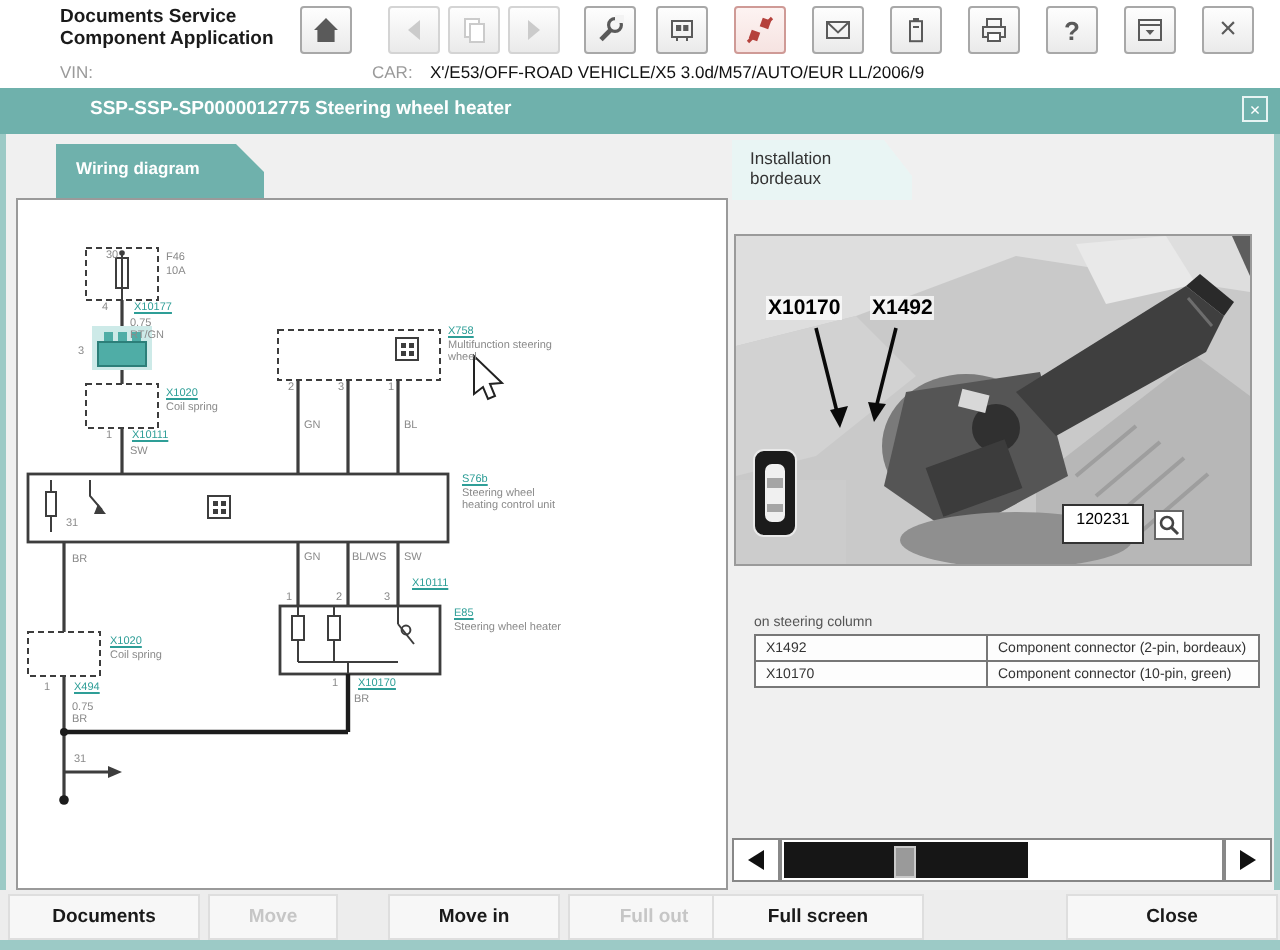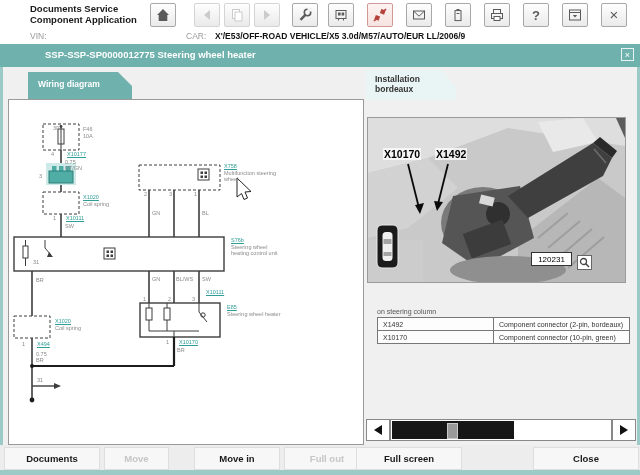--- a/index.html
+++ b/index.html
@@ -17,56 +17,56 @@
     border:1px solid #a8a8a8;border-radius:2px;
     background:linear-gradient(#fefefe,#eaeaea);
     display:flex;align-items:center;justify-content:center;
   }
   .ibox.dis{border-color:#d4d4d4;}
   .ibox.red{border-color:#cf9a96;background:linear-gradient(#fdf3f2,#f6e3e1);}
   .glyph-q{font-size:13px;font-weight:bold;color:#5a5a5a;}
   .glyph-x{font-size:15px;color:#5a5a5a;line-height:10px;}
 
   .vin-row{top:31px;font-size:8.5px;color:#9a9a9a;}
-  .car-val{font-weight:bold;color:#111;}
+  .car-val{font-weight:normal;color:#111;}
 
   
   .doc-bar{left:0;top:44px;width:640px;height:23px;background:#6fb1ac;}
   .doc-title{left:45px;top:49px;font-size:9.5px;font-weight:bold;color:#ffffff;}
   .doc-close{left:621px;top:48px;width:13px;height:13px;border:1px solid #e8f4f3;color:#ffffff;
     font-size:9px;line-height:12px;text-align:center;box-sizing:border-box;}
 
   
   .tab-wiring{
     left:28px;top:72px;width:104px;height:28px;background:#6fb1ac;
     clip-path:polygon(0 0,calc(100% - 14px) 0,100% 50%,100% 100%,0 100%);
     color:#fff;font-size:8.5px;font-weight:bold;padding:7px 0 0 10px;box-sizing:border-box;
   }
   .install-hd{
     left:366px;top:70px;width:90px;height:30px;background:#e9f5f4;
     clip-path:polygon(0 0,calc(100% - 14px) 0,100% 60%,100% 100%,0 100%);
-    color:#333;font-size:8.5px;font-weight:bold;line-height:10px;padding:4px 0 0 9px;box-sizing:border-box;
+    color:#333;font-size:8.5px;font-weight:normal;line-height:10px;padding:4px 0 0 9px;box-sizing:border-box;
   }
 
   .main-bg{left:0;top:67px;width:640px;height:403px;background:#f0f0f0;}
   .edge{background:#9ccac6;}
 
   
   .diagram-panel{
     left:8px;top:99px;width:356px;height:346px;background:#ffffff;
     border:1px solid #9a9a9a;box-sizing:border-box;
   }
   .dl{position:absolute;font-size:5.5px;line-height:6px;color:#8a8a8a;white-space:nowrap;}
   .dlink{color:#2e9e97;text-decoration:underline;}
 
   
   .photo{left:368px;top:118px;width:257px;height:164px;background:#c9c9c9;outline:1px solid #9a9a9a;}
   .photo-label{position:absolute;font-size:10.5px;font-weight:bold;color:#000;
     background:rgba(255,255,255,0.72);padding:0 1px;}
-  .ref-box{left:531px;top:252px;width:41px;height:14px;background:#fff;border:1px solid #333;
+  .ref-box{left:531px;top:252px;width:41px;height:20px;background:#fff;border:1px solid #333;
     font-size:8px;text-align:center;line-height:13px;box-sizing:border-box;}
   .mag-btn{left:577px;top:255px;width:15px;height:15px;background:#fff;border:1px solid #666;
     box-sizing:border-box;display:flex;align-items:center;justify-content:center;}
 
   
   .tbl-caption{left:377px;top:308px;font-size:7px;color:#555;}
   .ctable{left:377px;top:317px;width:253px;border-collapse:collapse;position:absolute;}
   .ctable td{border:1px solid #777;font-size:7px;color:#333;height:12px;padding:0 0 0 5px;background:#fdfdfd;}
   .ctable td.code{width:110px;}
 

